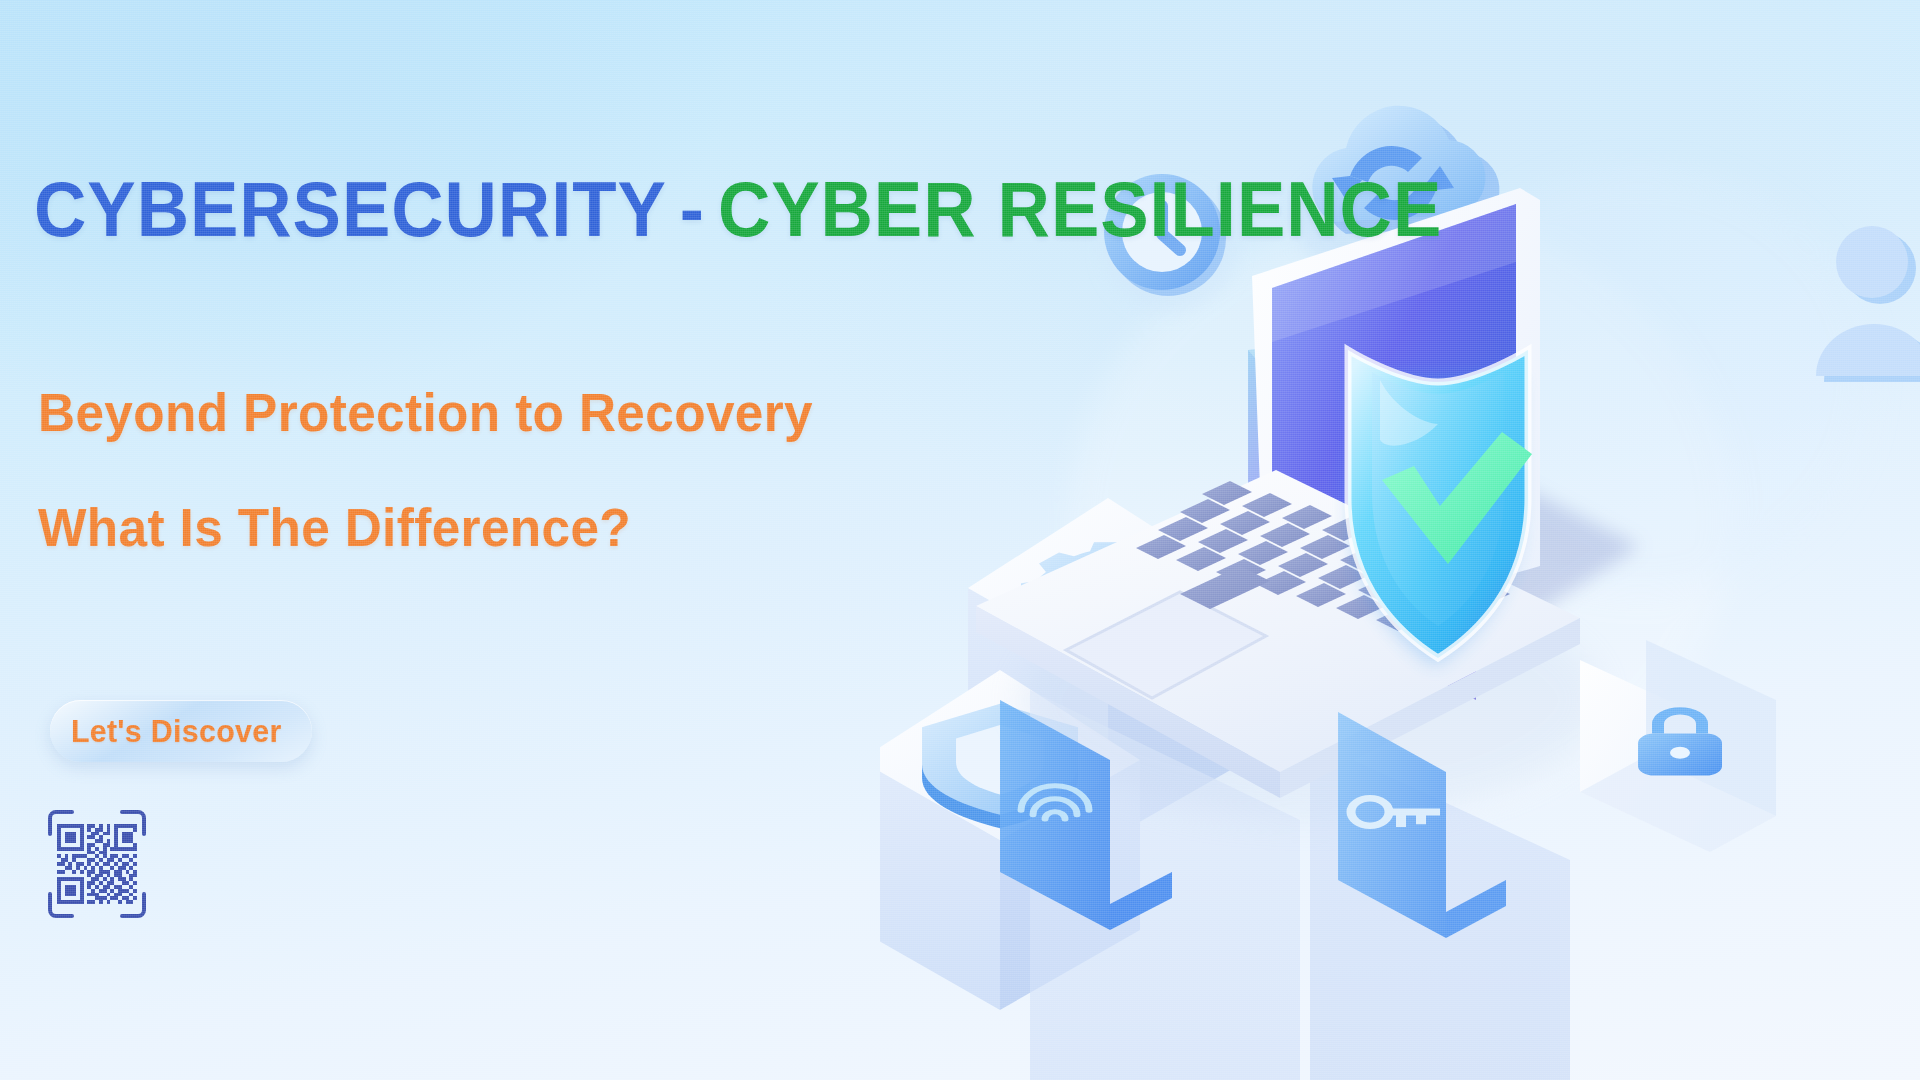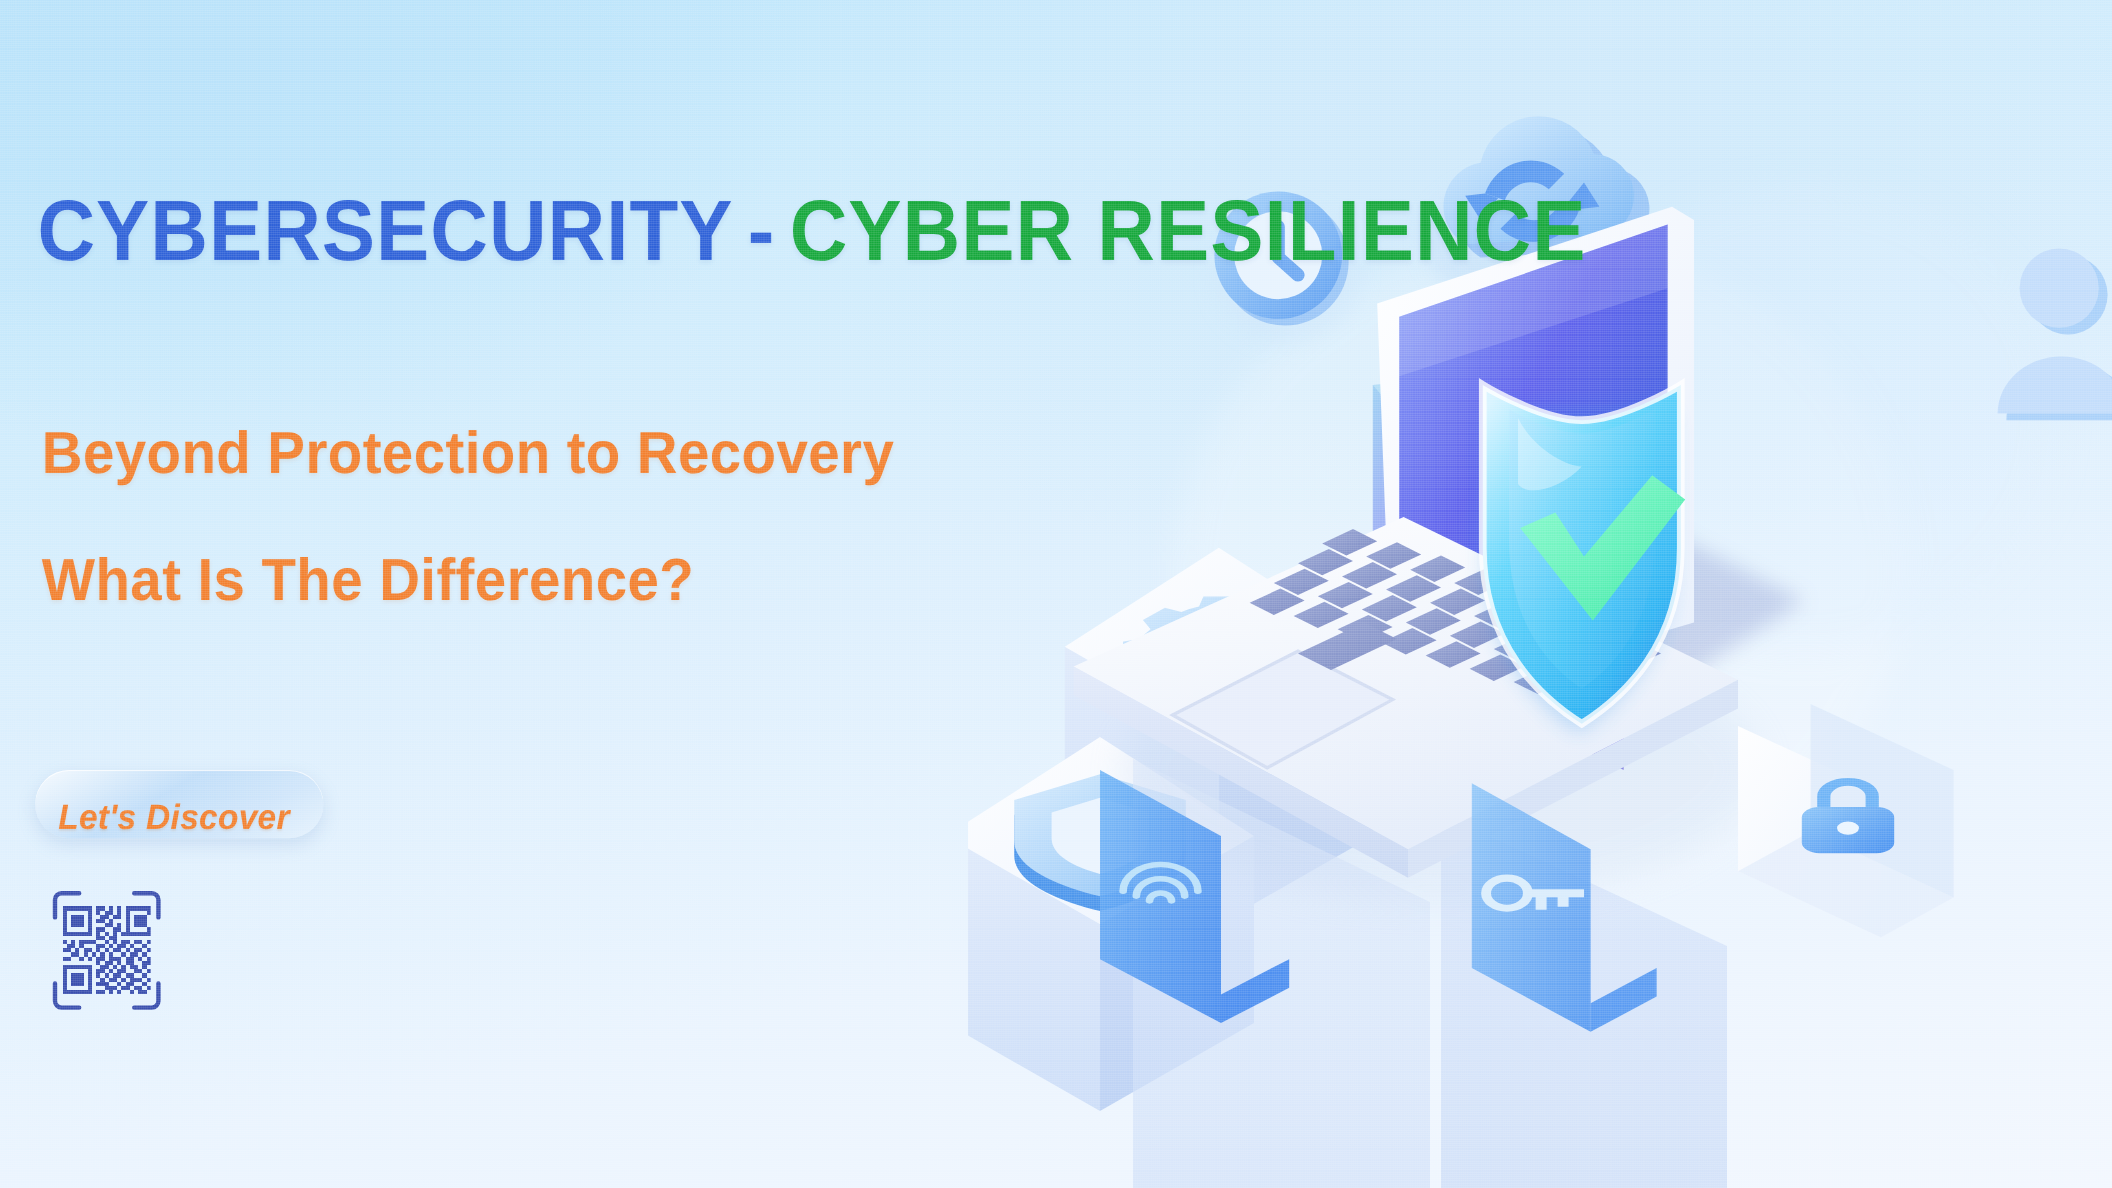--- a/index.html
+++ b/index.html
@@ -58,31 +58,30 @@
     white-space:nowrap;
     transform:scaleX(.95);
     transform-origin:left center;
     text-shadow:0 2px 4px rgba(200,110,40,.12);
   }
   #sub1 { top:385px; }
   #sub2 { top:500px; }
 
   
   #cta{
-    position:absolute; left:32px; top:700px;
+    position:absolute; left:50px; top:700px;
     width:262px; height:62px;
     border-radius:34px;
     background:
       linear-gradient(150deg, rgba(255,255,255,.72) 0%, rgba(190,220,248,.92) 42%, rgba(205,228,250,.88) 72%, rgba(232,243,253,.75) 100%);
     box-shadow:
       0 6px 16px rgba(110,150,205,.22),
       inset 0 1px 0 rgba(255,255,255,.75);
-    display:flex; align-items:flex-end;
+    display:flex; align-items:center;
     cursor:pointer;
-    font-style:italic;
   }
   #cta-label{
     font-family:"Liberation Sans Narrow","Liberation Sans", sans-serif;
     font-weight:700; font-size:32px; color:#f2802f;
     padding-left:22px; letter-spacing:.3px;
     transform:scaleX(.95); transform-origin:left center;
     text-shadow:0 1px 2px rgba(200,110,40,.14);
   }
 
   

